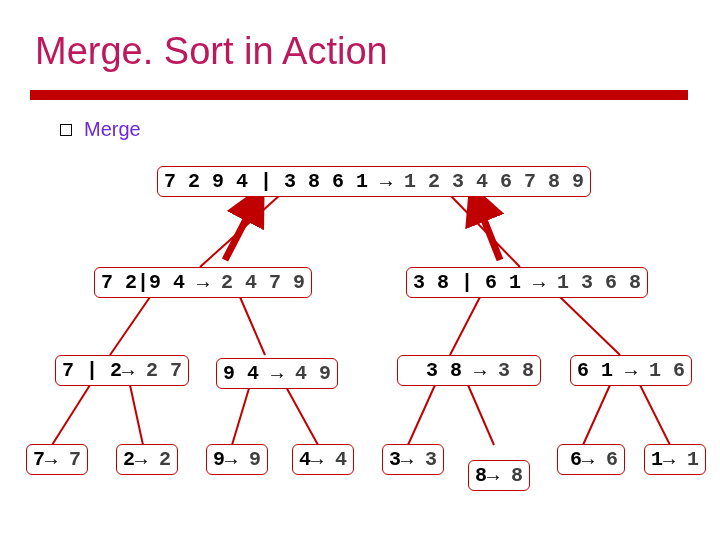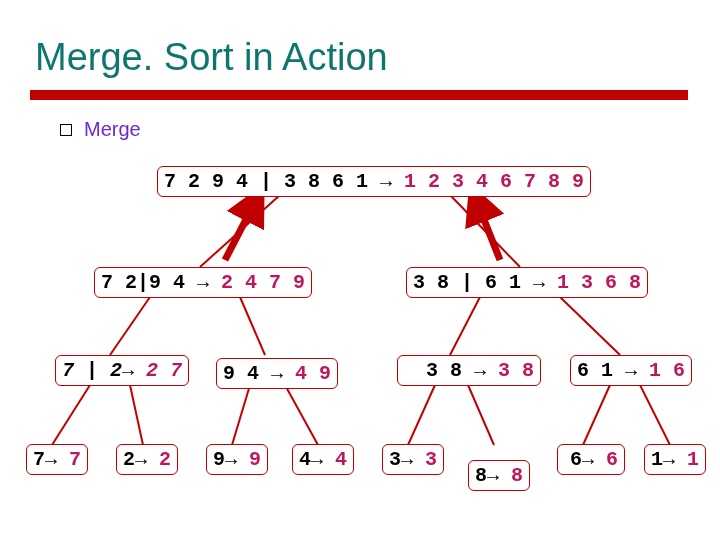--- a/index.html
+++ b/index.html
@@ -7,23 +7,23 @@
     width: 720px;
     height: 540px;
     font-family: Verdana, Geneva, sans-serif;
     background: #fff;
     position: relative;
     overflow: hidden;
   }
   .title {
     position: absolute;
     left: 35px;
-    top: 36px;
+    top: 30px;
     font-size: 38px;
-    color: #0f766e;
+    color: #be185d;
     letter-spacing: 0px;
   }
   .underline {
     position: absolute;
     left: 30px;
     top: 90px;
     width: 658px;
     height: 10px;
     background: #c00000;
   }
@@ -51,21 +51,21 @@
     background: #fff;
     font-family: "Courier New", monospace;
     font-size: 20px;
     font-weight: bold;
     color: #000;
     text-align: center;
     white-space: nowrap;
     padding: 3px 6px;
     box-sizing: border-box;
   }
-  .node .res { color: #be185d; }
+  .node .res { color: #404040; }
   svg.tree {
     position: absolute;
     left: 0; top: 0;
     width: 720px; height: 540px;
     pointer-events: none;
   }
 </style>
 </head>
 <body>
 
@@ -113,21 +113,21 @@
   <span>7 2 9 4 | 3 8 6 1</span> <span>→</span> <span class="res">1 2 3 4 6 7 8 9</span>
 </div>
 
 <div class="node" style="left:94px; top:267px;">
   <span>7 2|9 4</span> <span>→</span> <span class="res">2 4 7 9</span>
 </div>
 <div class="node" style="left:406px; top:267px;">
   <span>3 8 | 6 1</span> <span>→</span> <span class="res">1 3 6 8</span>
 </div>
 
-<div class="node" style="left:55px; top:355px;font-style:italic;">
+<div class="node" style="left:55px; top:355px;">
   <span>7 | 2</span><span>→</span> <span class="res">2 7</span>
 </div>
 <div class="node" style="left:216px; top:358px;">
   <span>9 4</span> <span>→</span> <span class="res">4 9</span>
 </div>
 <div class="node" style="left:397px; top:355px;padding-left:28px;">
   <span>3 8</span> <span>→</span> <span class="res">3 8</span>
 </div>
 <div class="node" style="left:570px; top:355px;">
   <span>6 1</span> <span>→</span> <span class="res">1 6</span>

